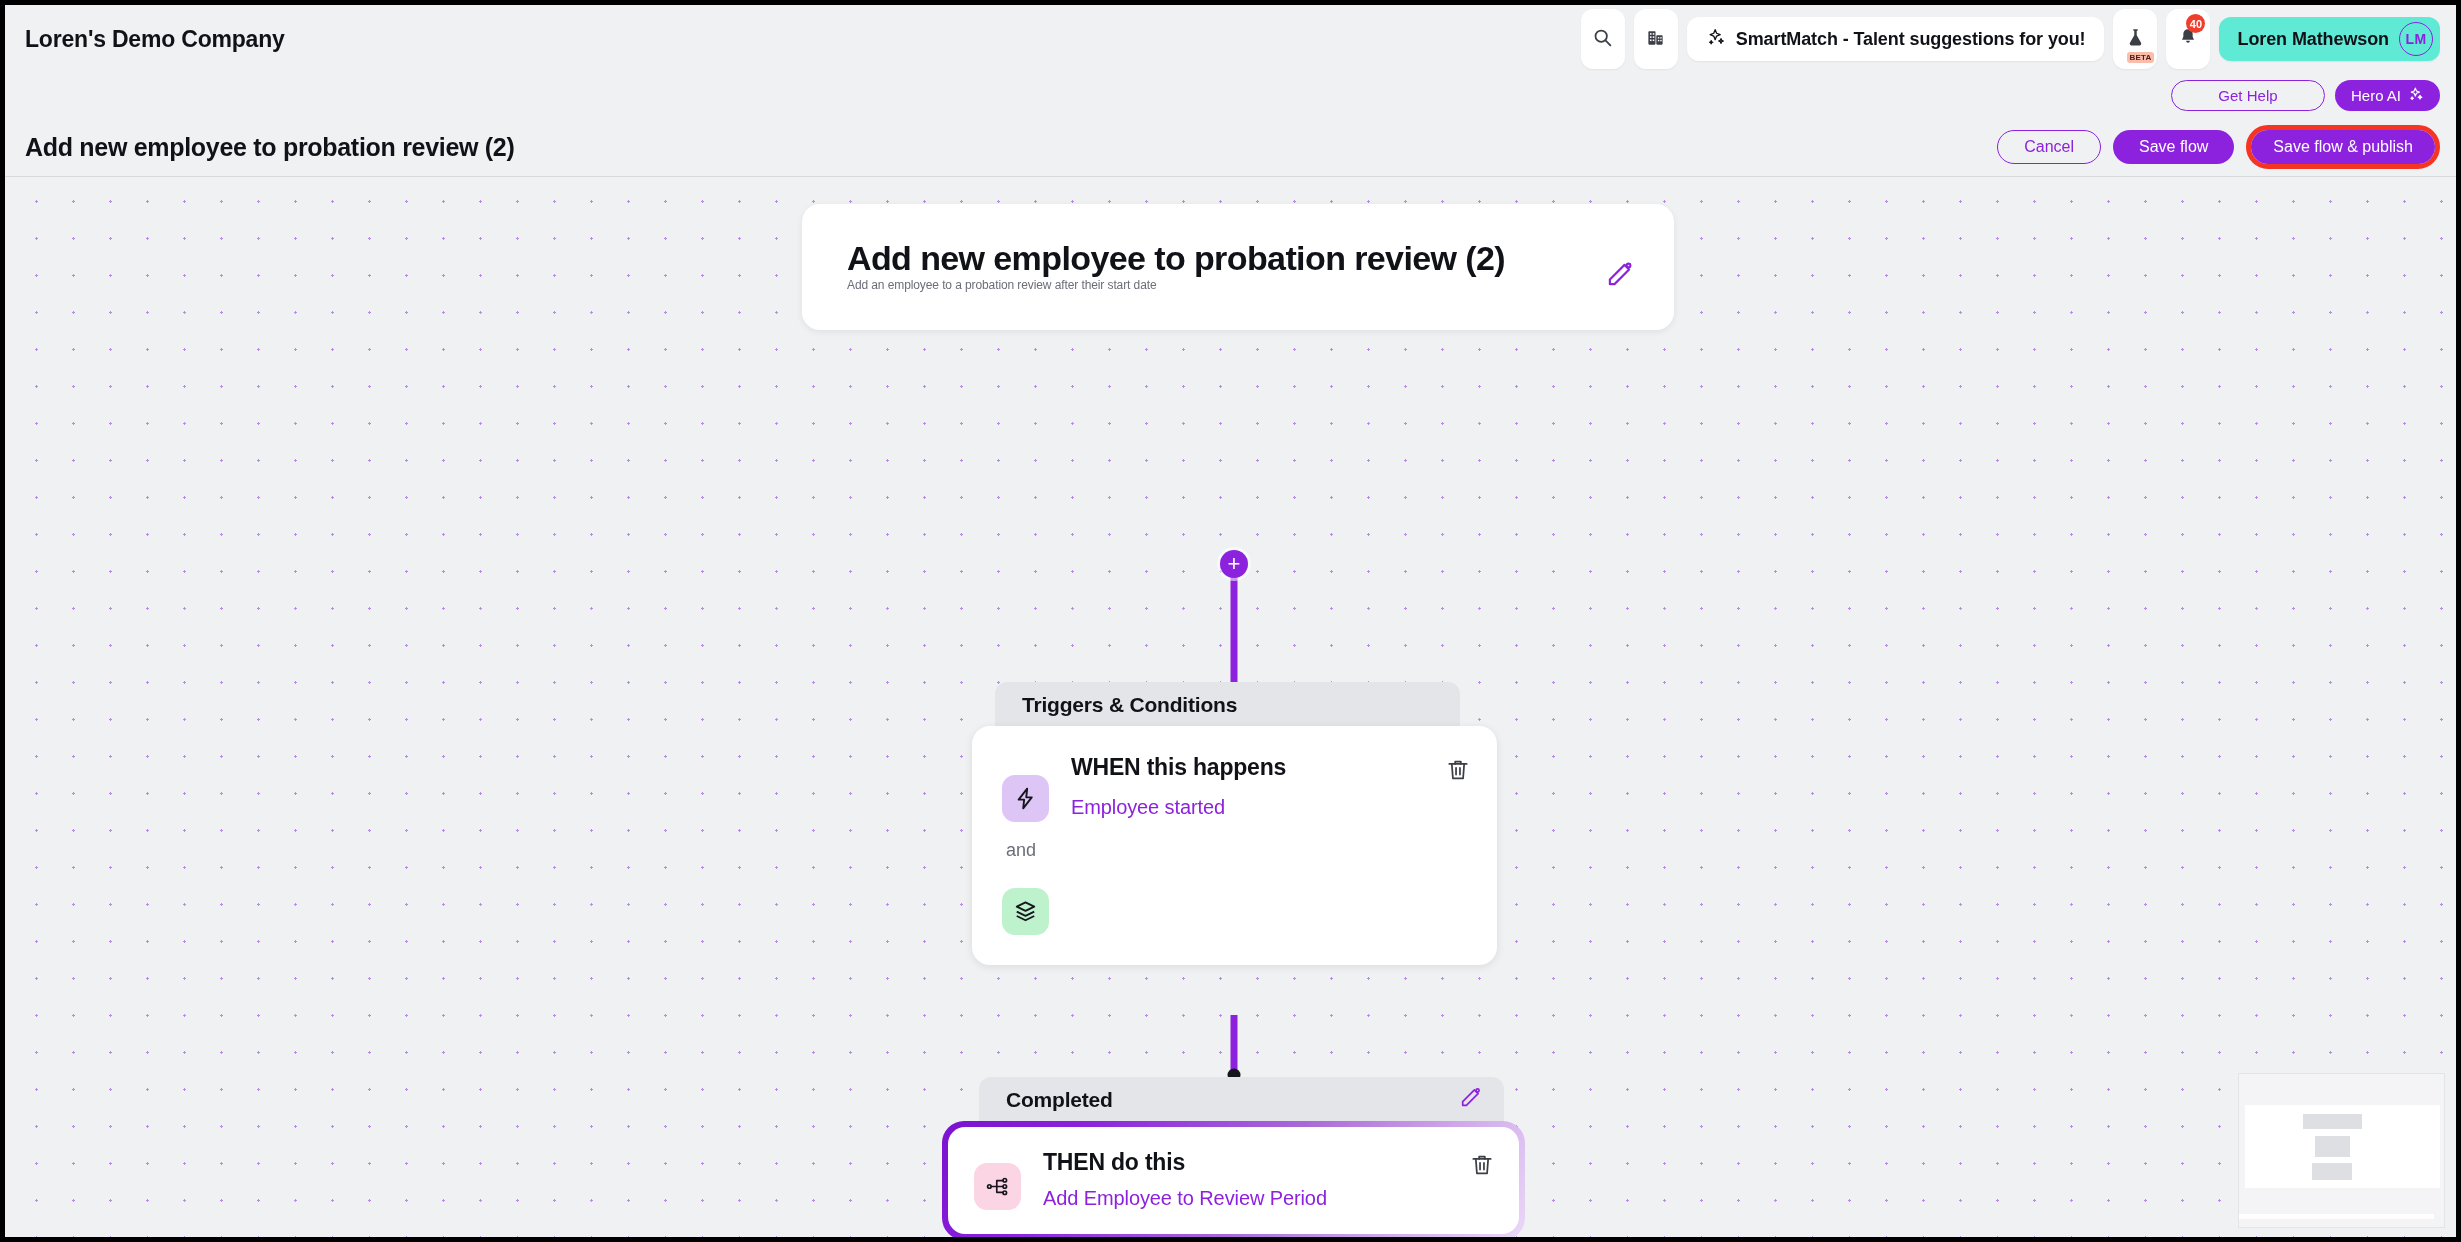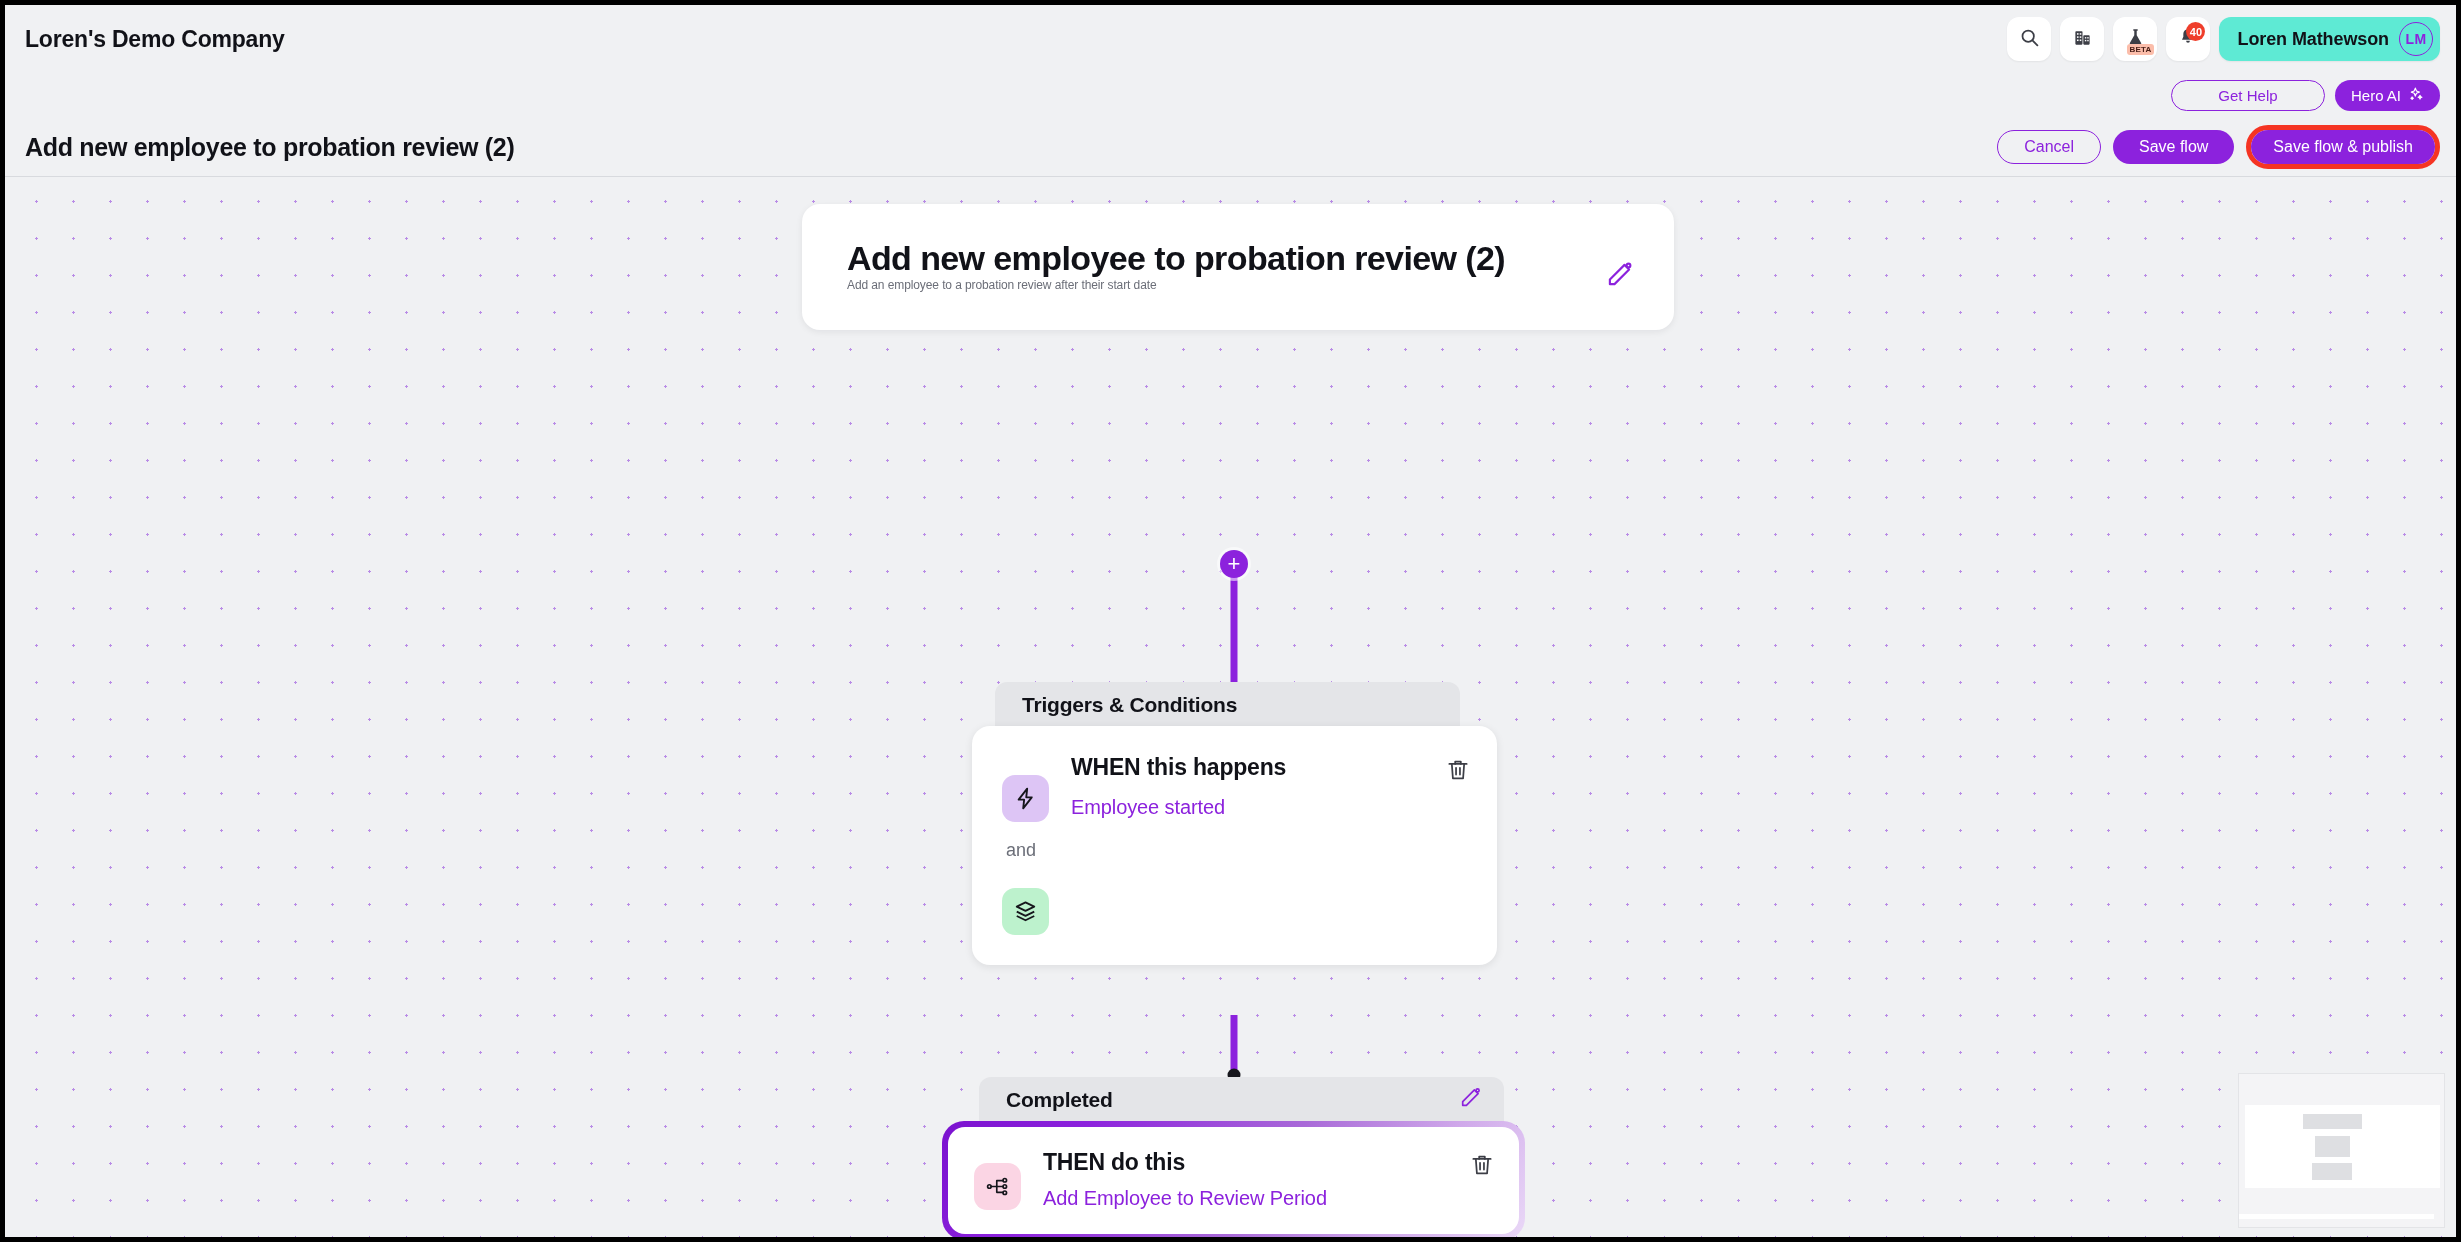--- a/index.html
+++ b/index.html
@@ -42,21 +42,21 @@
 
   .topbar-right {
     margin-left: auto;
     display: flex;
     align-items: center;
     gap: 9px;
   }
 
   .icon-chip {
     width: 44px;
-    height: 44px;
+    height: 60px;
     background: #ffffff;
     border-radius: 12px;
     display: flex;
     align-items: center;
     justify-content: center;
     box-shadow: 0 1px 2px rgba(0,0,0,0.06);
     position: relative;
   }
 
   .smartmatch-pill {
@@ -483,20 +483,30 @@
             <rect x="5" y="14.5" width="2" height="2" fill="#fff"></rect>
             <rect x="8.5" y="14.5" width="2" height="2" fill="#fff"></rect>
             <rect x="15" y="11.5" width="1.8" height="1.8" fill="#fff"></rect>
             <rect x="18" y="11.5" width="1.8" height="1.8" fill="#fff"></rect>
             <rect x="15" y="15" width="1.8" height="1.8" fill="#fff"></rect>
             <rect x="18" y="15" width="1.8" height="1.8" fill="#fff"></rect>
           </svg>
         </span>
       </div>
 
+      <div class="smartmatch-pill">
+        <span>
+          <svg width="20" height="20" viewBox="0 0 24 24" fill="none" stroke="#111218" stroke-width="1.6" stroke-linejoin="round">
+            <path d="M11 3.2l1.7 4.3 4.3 1.7-4.3 1.7L11 15.2 9.3 10.9 5 9.2l4.3-1.7z"></path>
+            <path d="M18 14l.8 2 2 .8-2 .8-.8 2-.8-2-2-.8 2-.8z"></path>
+            <path d="M6.2 16.4l.55 1.35 1.35.55-1.35.55-.55 1.35-.55-1.35-1.35-.55 1.35-.55z"></path>
+          </svg>
+        </span>
+        <span class="label">SmartMatch - Talent suggestions for you!</span>
+      </div>
 
       <div class="icon-chip">
         <span>
           <svg width="21" height="21" viewBox="0 0 24 24" fill="#3c3e46">
             <path d="M9.5 2.6h5v1.8h-1.1v5.1l4.9 8.6a2 2 0 0 1-1.7 3H7.4a2 2 0 0 1-1.7-3l4.9-8.6V4.4H9.5z"></path>
           </svg>
         </span>
         <span class="beta-tag">BETA</span>
       </div>
 

